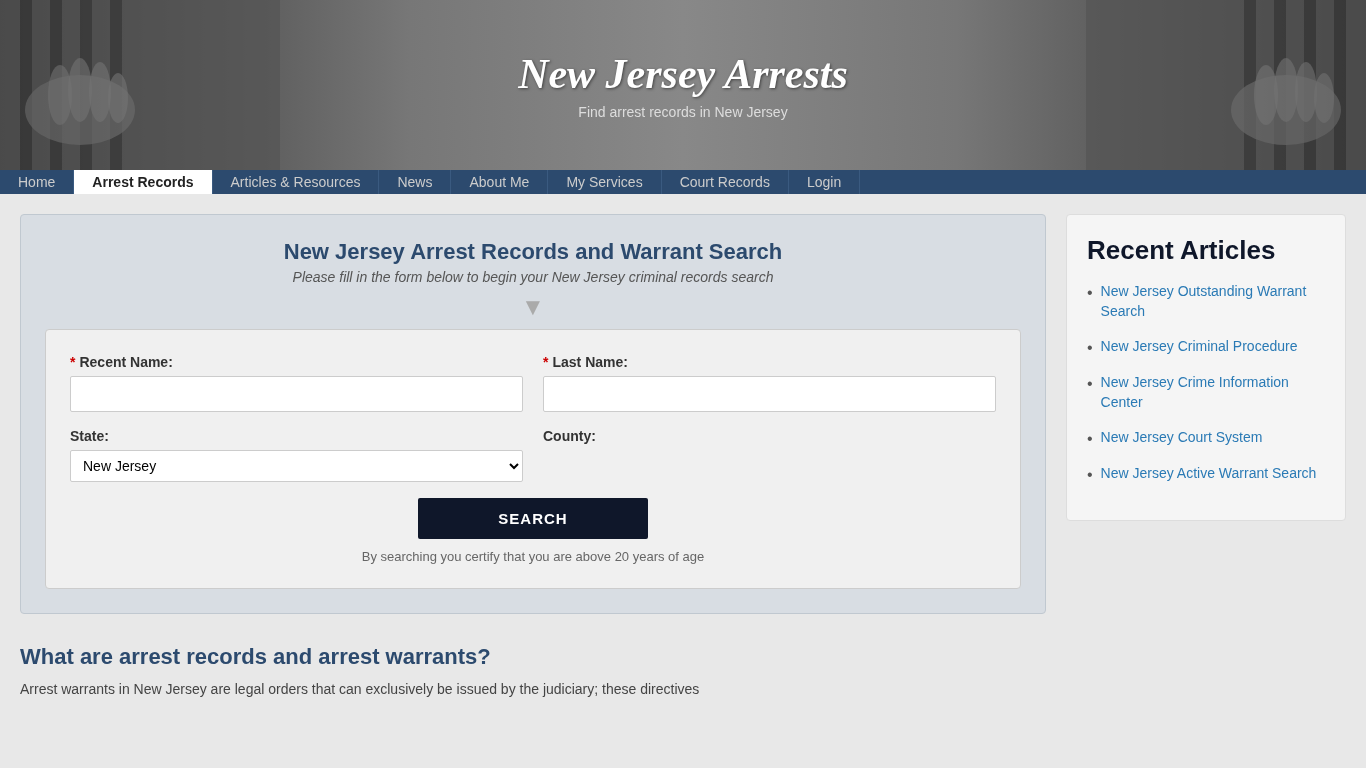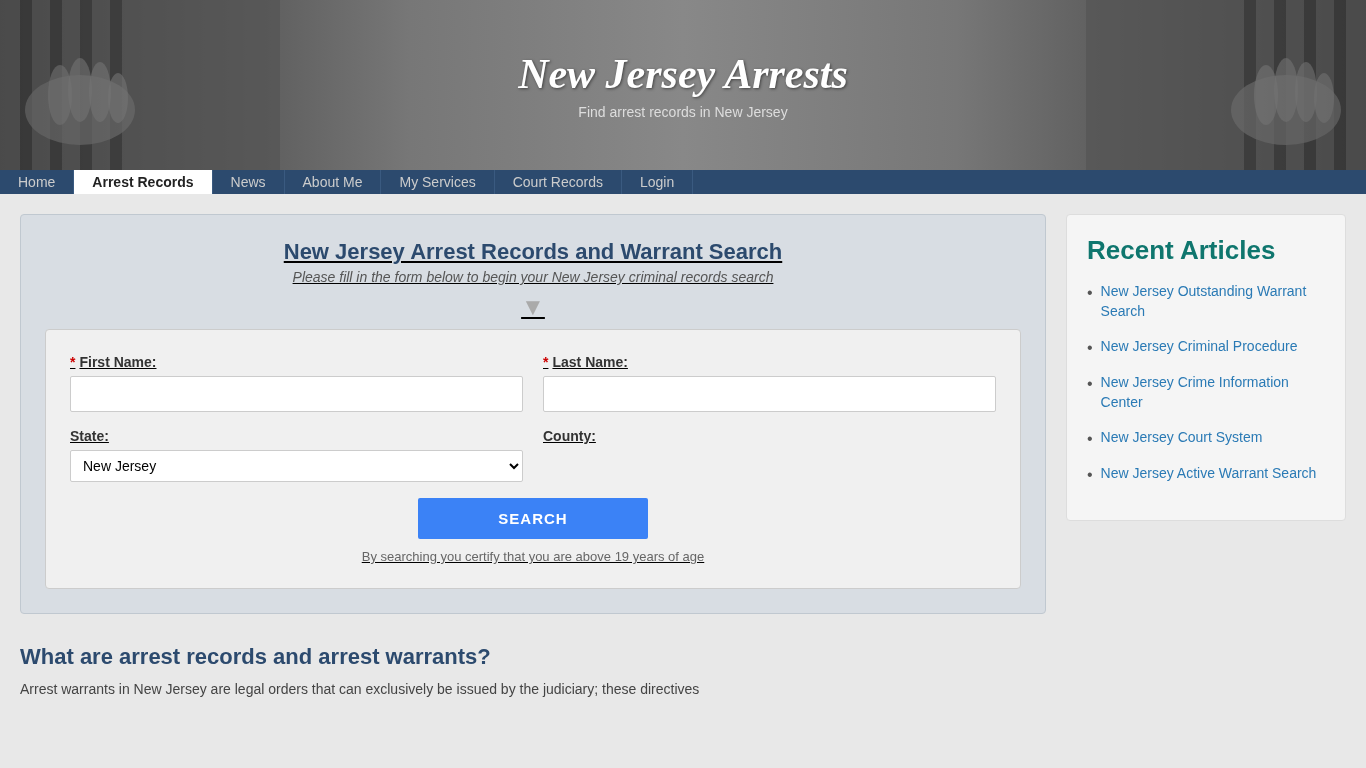--- a/index.html
+++ b/index.html
@@ -89,21 +89,20 @@
     }
 
     
     .search-section {
       background: #d8dde3;
       border: 1px solid #c0c8d0;
       border-radius: 4px;
       padding: 24px;
       margin-bottom: 20px;
       position: relative;
-      text-decoration: underline;
     }
     .search-header {
       text-align: center;
       margin-bottom: 8px;
     }
     .search-title {
       font-size: 22px;
       font-weight: bold;
       color: #2c4a6e;
     }
@@ -163,21 +162,21 @@
       padding: 0 8px;
       font-size: 14px;
       border-radius: 2px;
       cursor: pointer;
     }
     .search-btn-row {
       text-align: center;
       margin-top: 8px;
     }
     .search-btn {
-      background: #3b82f6;
+      background: #0f172a;
       color: #fff;
       font-size: 15px;
       font-weight: bold;
       letter-spacing: 1px;
       border: none;
       padding: 12px 80px;
       cursor: pointer;
       border-radius: 2px;
     }
     .certify-text {
@@ -209,21 +208,21 @@
       flex-shrink: 0;
     }
     .sidebar-box {
       background: #f5f5f5;
       border: 1px solid #ddd;
       border-radius: 4px;
       padding: 20px;
     }
     .sidebar-title {
       font-size: 26px;
-      color: #0f766e;
+      color: #0f172a;
       font-weight: bold;
       margin-bottom: 16px;
     }
     .sidebar-list {
       list-style: none;
     }
     .sidebar-list-item {
       display: flex;
       align-items: flex-start;
       margin-bottom: 16px;
@@ -280,20 +279,21 @@
         <ellipse cx="220" cy="92" rx="11" ry="30" fill="#888" opacity="0.6"></ellipse>
         <ellipse cx="238" cy="98" rx="10" ry="25" fill="#888" opacity="0.6"></ellipse>
       </svg>
     </div>
   </div>
 </div>
 
 <nav class="navbar">
   <a class="nav-item" href="#">Home</a>
   <a class="nav-item active" href="#">Arrest Records</a>
+  <a class="nav-item" href="#">Articles &amp; Resources</a>
   <a class="nav-item" href="#">News</a>
   <a class="nav-item" href="#">About Me</a>
   <a class="nav-item" href="#">My Services</a>
   <a class="nav-item" href="#">Court Records</a>
   <a class="nav-item" href="#">Login</a>
 </nav>
 
 <div class="main-container">
   <div class="content-area">
 
@@ -301,21 +301,21 @@
       <div class="search-header">
         <div class="search-title">New Jersey Arrest Records and Warrant Search</div>
         <div class="search-subtitle">Please fill in the form below to begin your New Jersey criminal records search</div>
       </div>
       <div class="search-arrow">▼</div>
 
       <div class="form-container">
         <div class="form-row">
           <div class="form-group">
             <label class="form-label">
-              <span class="required-star">*</span><span>First Name:</span>
+              <span class="required-star">*</span><span>Recent Name:</span>
             </label>
             <input type="text" class="form-input" style="">
           </div>
           <div class="form-group">
             <label class="form-label">
               <span class="required-star">*</span><span>Last Name:</span>
             </label>
             <input type="text" class="form-input" style="">
           </div>
         </div>
@@ -326,21 +326,21 @@
               <option>New Jersey</option>
             </select>
           </div>
           <div class="form-group">
             <label class="form-label">County:</label>
           </div>
         </div>
         <div class="search-btn-row">
           <button class="search-btn">SEARCH</button>
         </div>
-        <div class="certify-text">By searching you certify that you are above 19 years of age</div>
+        <div class="certify-text">By searching you certify that you are above 20 years of age</div>
       </div>
     </div>
 
     <div class="article-section">
       <h2 class="article-title">What are arrest records and arrest warrants?</h2>
       <p class="article-text">Arrest warrants in New Jersey are legal orders that can exclusively be issued by the judiciary; these directives</p>
     </div>
 
   </div>
 

